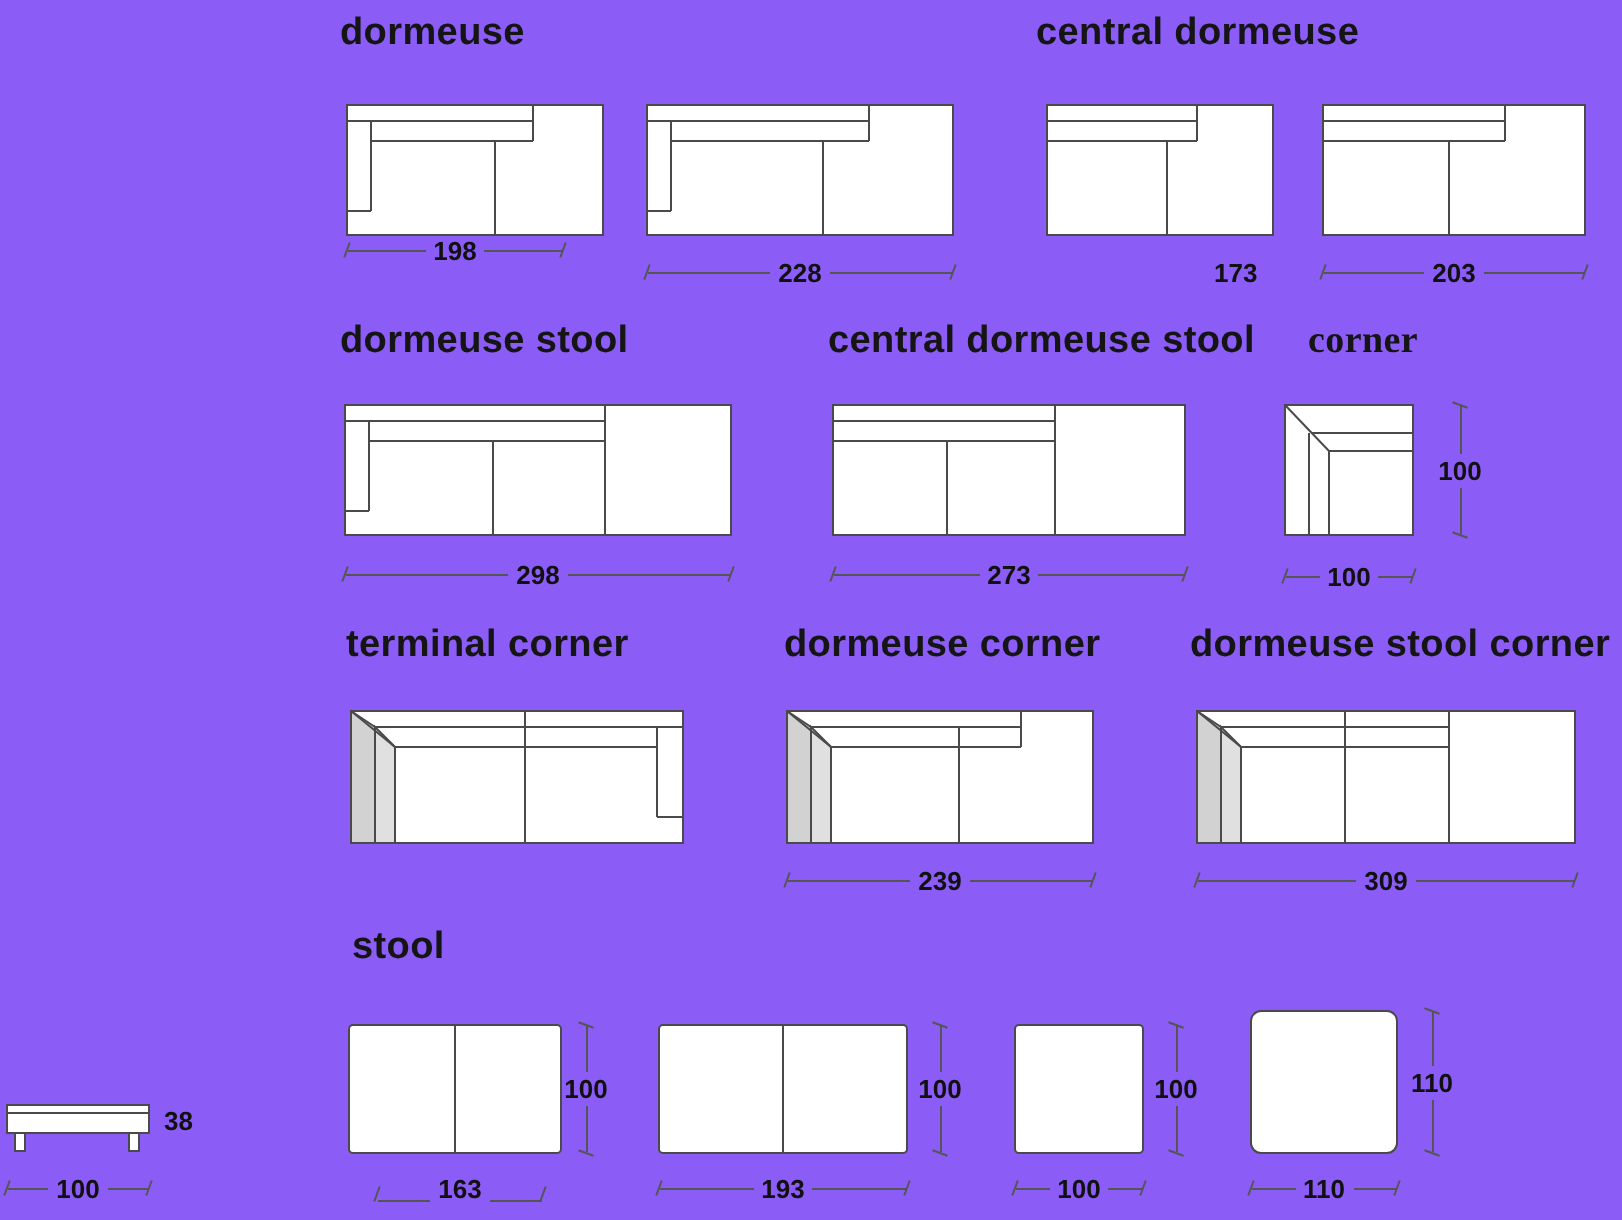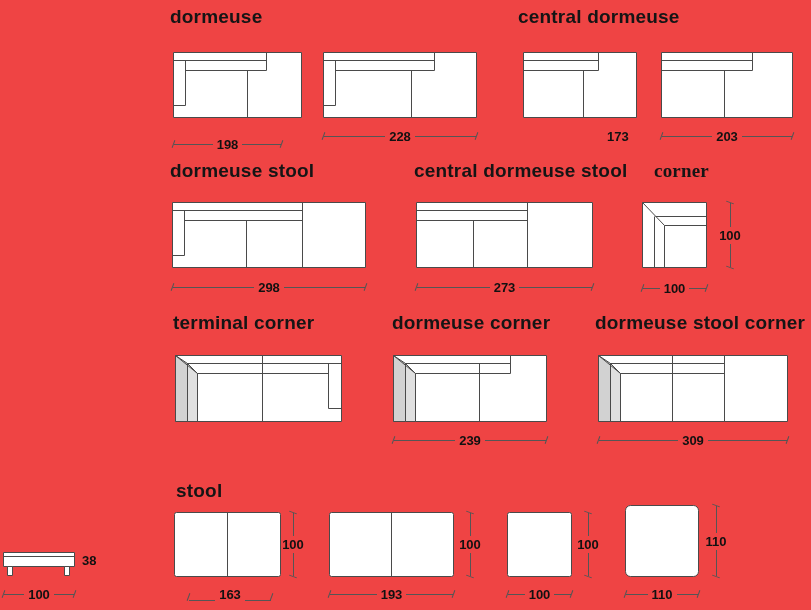--- a/index.html
+++ b/index.html
@@ -1,16 +1,16 @@
 <!DOCTYPE html>
 <html><head>
 <meta charset="utf-8">
 <style>
   html,body{margin:0;padding:0;background:#fff;}
-  #canvas{position:relative;width:811px;height:610px;background:#ef4444;overflow:hidden;
+  #canvas{position:relative;width:811px;height:610px;background:#8b5cf6;overflow:hidden;
           font-family:"Liberation Sans",sans-serif;color:#111;}
   .lbl{position:absolute;font-size:19px;font-weight:700;letter-spacing:.2px;color:#151515;white-space:nowrap;}
   .draw{position:absolute;}
   .draw svg{display:block;}
   
   .hdim{position:absolute;display:flex;align-items:center;height:14px;}
   .hdim .ln{flex:1;height:1px;background:#555;}
   .hdim .tick{width:1px;height:8px;background:#555;transform:rotate(20deg);}
   .num{font-size:13px;font-weight:700;color:#111;padding:0 4px;white-space:nowrap;line-height:1;}
   
@@ -28,21 +28,21 @@
 
   <div class="lbl" style="left:170px;top:6px;">dormeuse</div>
   <div class="lbl" style="left:518px;top:6px;">central dormeuse</div>
 
   <div class="draw" style="left:173px;top:52px;">
     <svg width="129" height="66" viewBox="0 0 129 66" fill="none" stroke="#4a4a4a" stroke-width="1">
       <rect x="0.5" y="0.5" width="128" height="65" fill="#fff"></rect>
       <path d="M0.5,8.5 H93.5 M93.5,0.5 V18.5 M12.5,18.5 H93.5 M12.5,8.5 V53.5 M0.5,53.5 H12.5 M74.5,18.5 V65.5"></path>
     </svg>
   </div>
-  <div class="hdim" style="left:173px;top:137px;width:109px;text-align:center;">
+  <div class="hdim" style="left:173px;top:118px;width:109px;text-align:center;">
     <i class="tick"></i>
       <i class="ln"></i>
     <span class="num">198</span>
     <i class="ln"></i>
       <i class="tick"></i>
   </div>
 
   <div class="draw" style="left:323px;top:52px;">
     <svg width="154" height="66" viewBox="0 0 154 66" fill="none" stroke="#4a4a4a" stroke-width="1">
       <rect x="0.5" y="0.5" width="153" height="65" fill="#fff"></rect>
@@ -176,21 +176,21 @@
     </svg>
   </div>
   <div class="hdim" style="left:598px;top:433px;width:190px;">
     <i class="tick"></i>
       <i class="ln"></i>
     <span class="num">309</span>
     <i class="ln"></i>
       <i class="tick"></i>
   </div>
 
-  <div class="lbl" style="left:176px;top:480px;">stool</div>
+  <div class="lbl" style="left:176px;top:463px;">stool</div>
 
   <div class="draw" style="left:3px;top:552px;">
     <svg width="72" height="25" viewBox="0 0 72 25" fill="none" stroke="#4a4a4a" stroke-width="1">
       <rect x="0.5" y="0.5" width="71" height="14" fill="#fff"></rect>
       <path d="M0.5,4.5 H71.5"></path>
       <rect x="4.5" y="14.5" width="5" height="9" fill="#fff"></rect>
       <rect x="61.5" y="14.5" width="5" height="9" fill="#fff"></rect>
     </svg>
   </div>
   <div class="freedim" style="left:82px;top:553px;">38</div>

